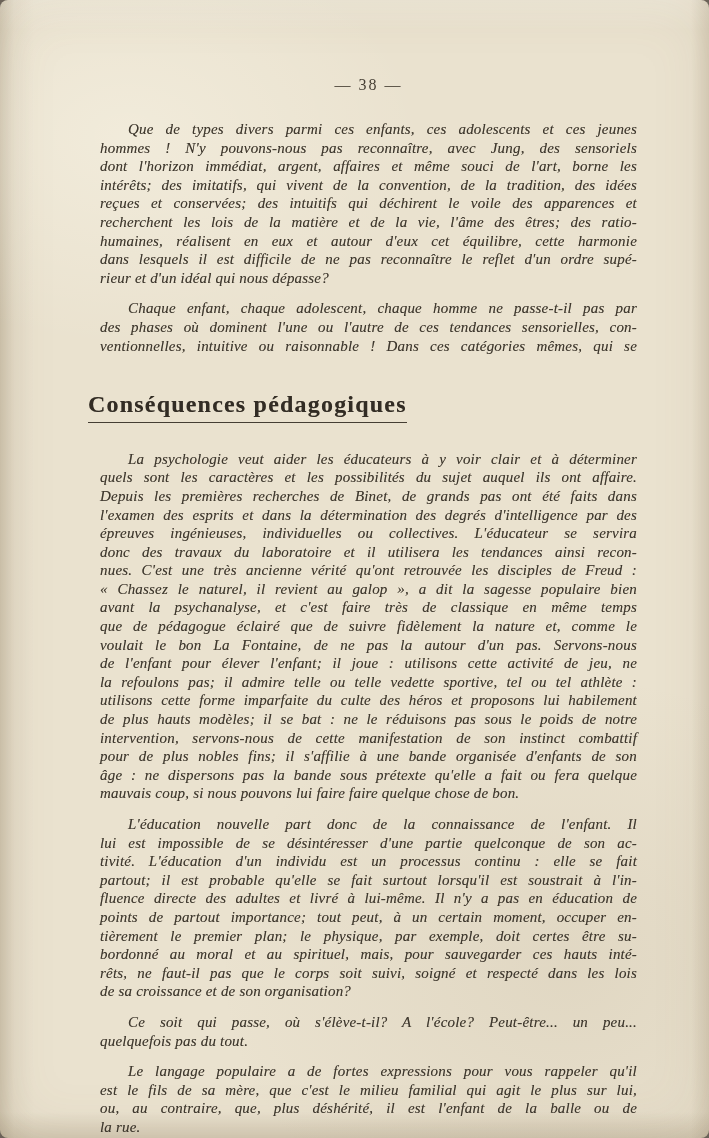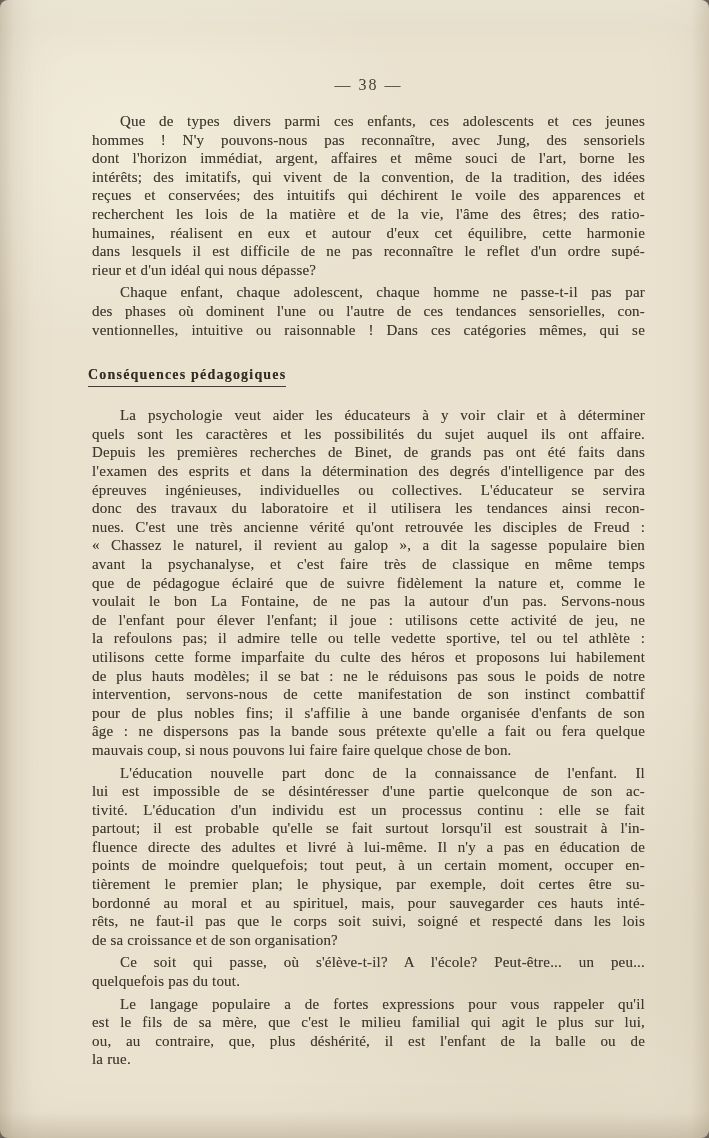--- a/index.html
+++ b/index.html
@@ -31,32 +31,32 @@
   }
   .text-block{
     position:absolute;
     top:108px;left:88px;
     width:561px;
     font-size:15px;
     line-height:18.6px;
     letter-spacing:0.2px;
     text-shadow:0 0 0.5px rgba(62,52,40,.45);
   }
-  .paragraph{margin:4px;}
+  .paragraph{margin:12px;font-style:italic;}
   .line{
     text-align:justify;
     text-align-last:justify;
     white-space:normal;
   }
   .line.first{text-indent:28px;}
   .line.last{text-align-last:left;}
   .section-heading{
     display:inline-block;
     margin:24px 0 15px 0;
-    font-size:14px;
+    font-size:24px;
     font-weight:bold;
     letter-spacing:1.2px;
     color:#322c24;
     border-bottom:1.6px solid #453e33;
     padding-bottom:3px;
     line-height:1.15;
   }
 </style>
 </head>
 <body>
@@ -101,21 +101,21 @@
         <div class="line">pour de plus nobles fins; il s'affilie à une bande organisée d'enfants de son</div>
         <div class="line">âge : ne dispersons pas la bande sous prétexte qu'elle a fait ou fera quelque</div>
         <div class="line last">mauvais coup, si nous pouvons lui faire faire quelque chose de bon.</div>
       </div>
       <div class="paragraph">
         <div class="line first">L'éducation nouvelle part donc de la connaissance de l'enfant. Il</div>
         <div class="line">lui est impossible de se désintéresser d'une partie quelconque de son ac-</div>
         <div class="line">tivité. L'éducation d'un individu est un processus continu : elle se fait</div>
         <div class="line">partout; il est probable qu'elle se fait surtout lorsqu'il est soustrait à l'in-</div>
         <div class="line">fluence directe des adultes et livré à lui-même. Il n'y a pas en éducation de</div>
-        <div class="line">points de moindre quelquefois; tout peut, à un certain moment, occuper en-</div>
+        <div class="line">points de partout importance; tout peut, à un certain moment, occuper en-</div>
         <div class="line">tièrement le premier plan; le physique, par exemple, doit certes être su-</div>
         <div class="line">bordonné au moral et au spirituel, mais, pour sauvegarder ces hauts inté-</div>
         <div class="line">rêts, ne faut-il pas que le corps soit suivi, soigné et respecté dans les lois</div>
         <div class="line last">de sa croissance et de son organisation?</div>
       </div>
       <div class="paragraph">
         <div class="line first">Ce soit qui passe, où s'élève-t-il? A l'école? Peut-être... un peu...</div>
         <div class="line last">quelquefois pas du tout.</div>
       </div>
       <div class="paragraph">

